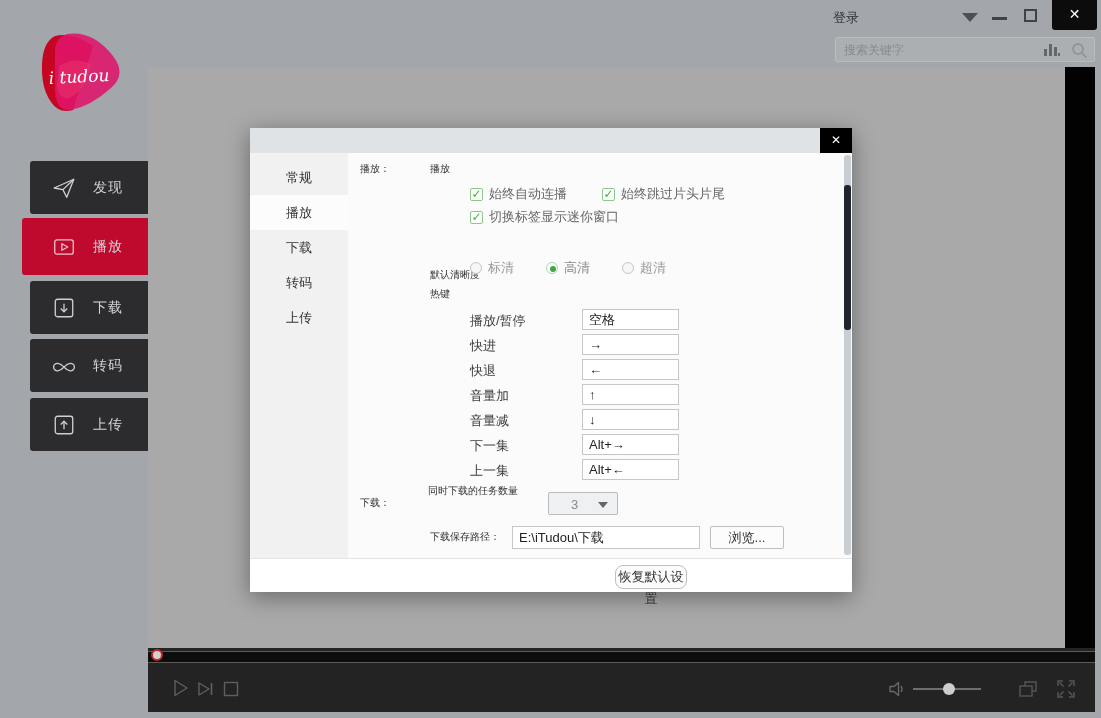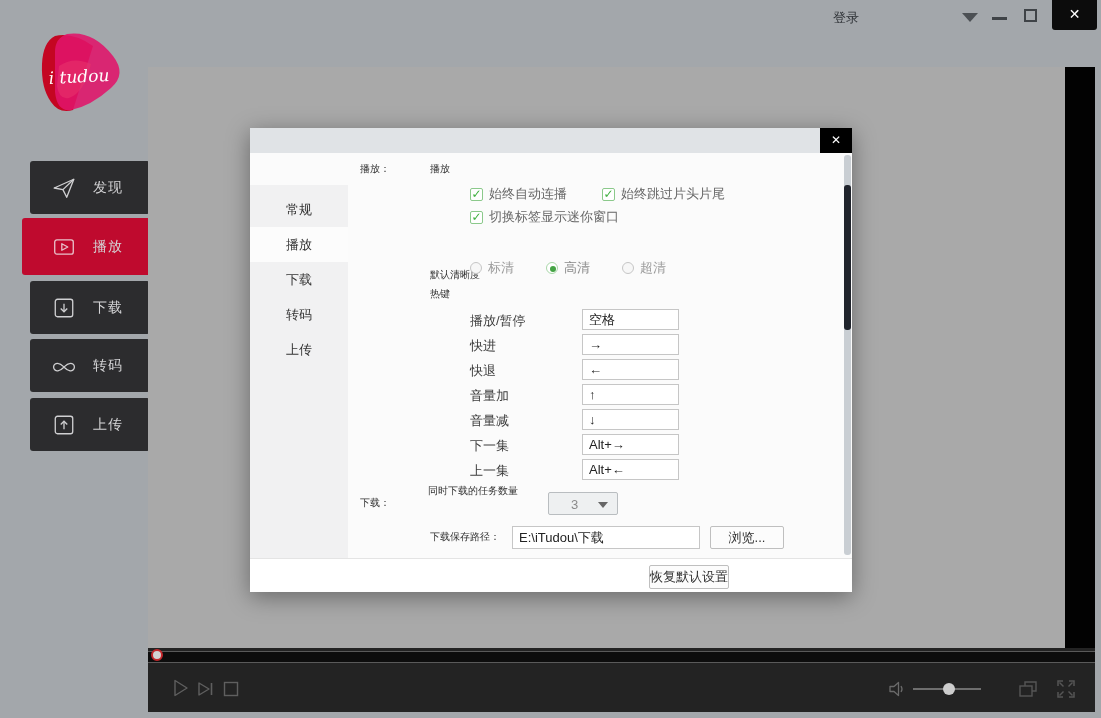--- a/index.html
+++ b/index.html
@@ -59,21 +59,21 @@
   .volume-slider { position:absolute; left:765px; top:40px; width:68px; height:2px; background:#6e6e6e; cursor:pointer; }
   .volume-thumb { position:absolute; left:30px; top:-5px; width:12px; height:12px; border-radius:50%; background:#cdcdcd; }
   .pb-popout { left:868px; top:29px; } .pb-full { left:906px; top:29px; }
 
   
   .dialog { position:absolute; left:250px; top:128px; width:602px; height:464px; background:#fbfbfb;
     box-shadow:0 5px 22px rgba(0,0,0,.38); }
   .dlg-header { position:absolute; left:0; top:0; width:602px; height:25px; background:#e0e3e6; }
   .dlg-close { position:absolute; right:0; top:0; width:32px; height:25px; background:#000; color:#fff;
     font-size:12px; font-weight:bold; text-align:center; line-height:25px; cursor:pointer; }
-  .dlg-tabs { position:absolute; left:0; top:25px; width:98px; height:405px; background:#f1f1f2;margin-top:32px; }
+  .dlg-tabs { position:absolute; left:0; top:25px; width:98px; height:405px; background:#f1f1f2; }
   .dlg-tab { position:relative; margin-top:0; height:35px; line-height:35px; padding-left:36px; font-size:13px; color:#333; cursor:pointer; }
   .dlg-tab:first-child { margin-top:7px; }
   .dlg-tab.active { background:#fcfcfc; }
   .dlg-scroll-track { position:absolute; left:594px; top:27px; width:7px; height:400px; background:#c9ced3; border-radius:3px; cursor:pointer; }
   .dlg-scroll-thumb { position:absolute; left:0; top:30px; width:7px; height:145px; background:#20242c; border-radius:3px; cursor:pointer; }
   .dlg-footer { position:absolute; left:0; bottom:0; width:602px; height:34px; background:#ffffff; border-top:1px solid #e4e4e4; }
 
   .dlg-label { position:absolute; font-size:10px; color:#333; }
   .grp-label { font-weight:normal; }
   .sec-title { color:#333; }
@@ -99,35 +99,50 @@
     border-radius:2px; cursor:pointer; }
   .dd-select .val { position:absolute; left:22px; top:4px; font-size:13px; color:#8a8a8a; }
   .dd-select .tri { position:absolute; right:9px; top:9px; width:0; height:0;
     border-left:5px solid transparent; border-right:5px solid transparent; border-top:6px solid #666; }
 
   .path-input { position:absolute; width:188px; height:23px; border:1px solid #c6c6c6; background:#fff;
     font-size:13px; color:#222; padding:0 6px; font-family:inherit; outline:none; }
   .btn { position:absolute; background:#fcfcfc; border:1px solid #bfbfbf; border-radius:2px;
     font-size:13px; color:#333; text-align:center; cursor:pointer; font-family:inherit; }
   .browse-btn { width:74px; height:23px; line-height:21px; }
-  .restore-btn { left:399px; top:6px; width:80px; height:24px; line-height:22px; }
+  .restore-btn { left:365px; top:6px; width:72px; height:24px; line-height:22px;border-radius:8px; }
 
   svg { display:block; }
 </style>
 </head>
 <body>
 
 <div class="window">
 
   <div class="login-label">登录</div>
   <div class="tb-dropdown"></div>
   <div class="tb-min"></div>
   <div class="tb-max"></div>
   <div class="tb-close">✕</div>
 
+  <div class="search-box">
+    <input type="text" placeholder="搜索关键字" style="">
+    <div class="chart-icon">
+        <i></i>
+        <i></i>
+        <i></i>
+        <i></i>
+      </div>
+    <div class="magnifier">
+      <svg width="17" height="17" viewBox="0 0 17 17">
+        <circle cx="7" cy="7" r="5" fill="none" stroke="#8b8f93" stroke-width="1.5"></circle>
+        <line x1="11" y1="11" x2="15.5" y2="15.5" stroke="#8b8f93" stroke-width="1.5"></line>
+      </svg>
+    </div>
+  </div>
 
   <div class="logo">
     <svg width="98" height="98" viewBox="0 0 98 98">
       <path d="M22,10 Q10,16 9,38 Q8,62 18,76 Q26,88 40,84 L60,20 Q40,6 22,10 Z" fill="#c40622"></path>
       <path d="M34,8 Q60,4 80,30 Q94,48 78,62 Q58,80 38,84 Q24,86 22,66 L22,26 Q22,12 34,8 Z" fill="#e0146a" opacity="0.88"></path>
       <path d="M26,40 Q40,30 58,38 Q52,66 36,72 Q26,74 24,60 Z" fill="#e8356d" opacity="0.55"></path>
       <text x="16" y="58" fill="#ffffff" font-size="17" font-style="italic" font-family="'DejaVu Serif', serif" transform="rotate(-3 16 58)">i tudou</text>
     </svg>
   </div>
 

